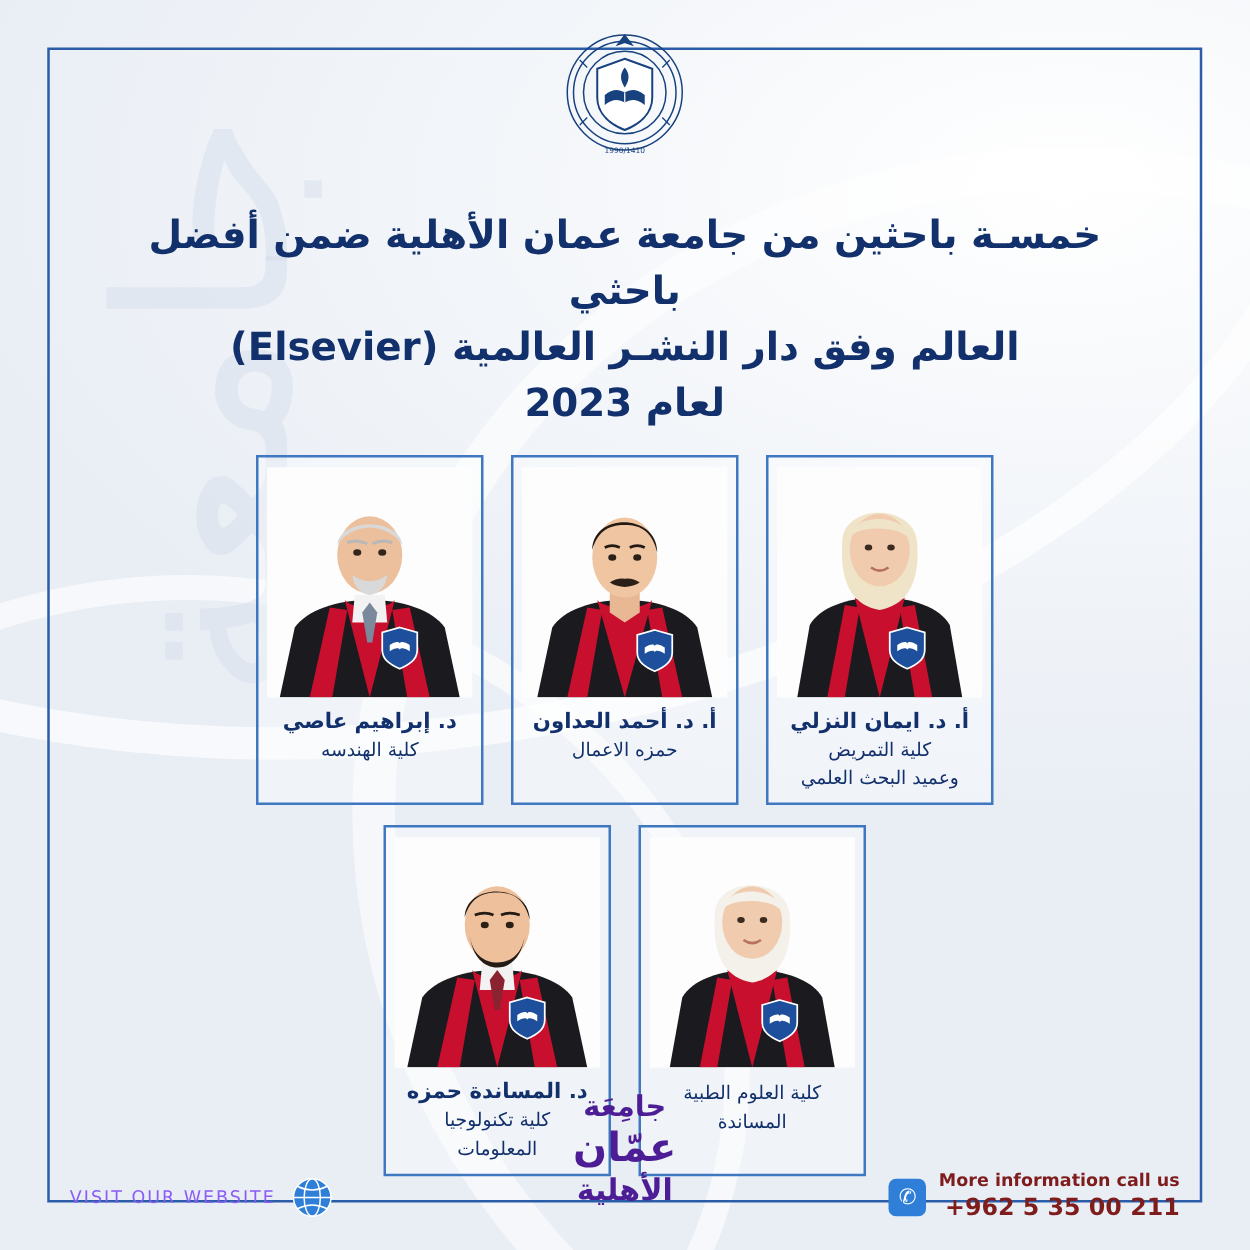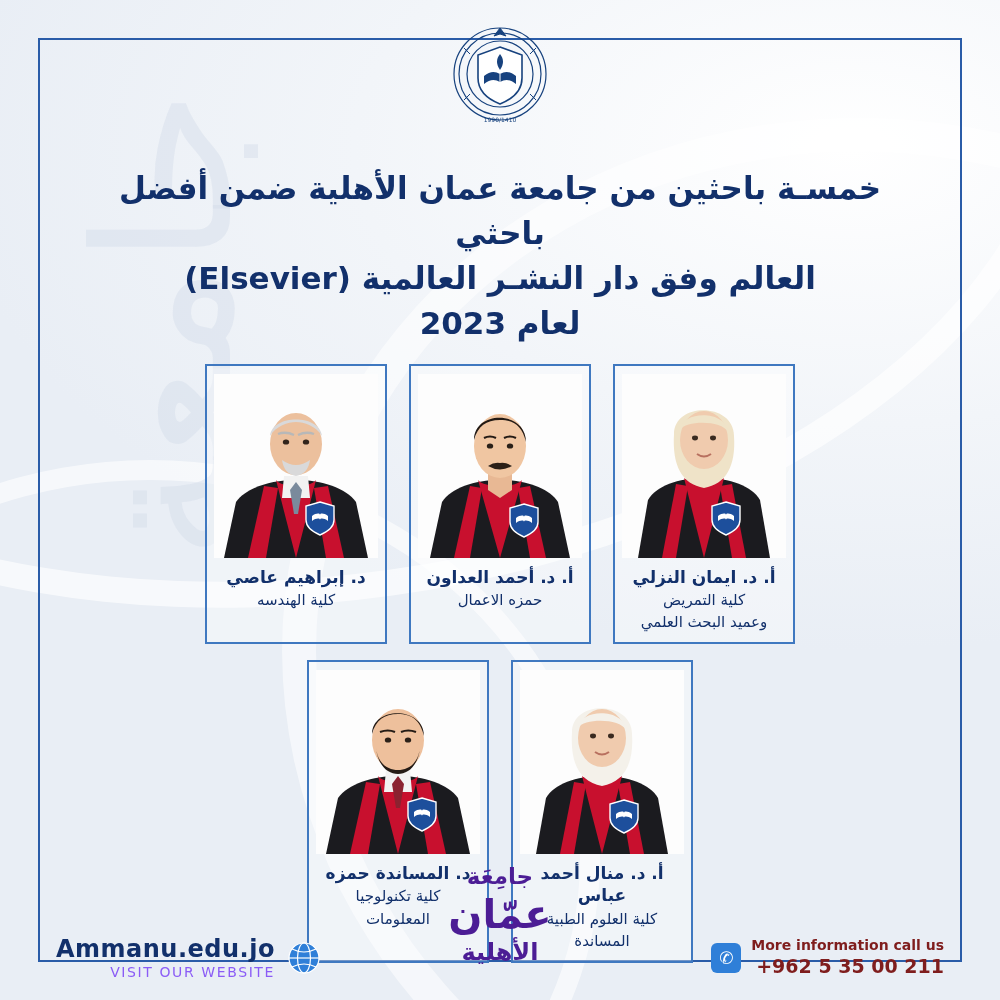--- a/index.html
+++ b/index.html
@@ -88,21 +88,21 @@
   .cap .fac { font-size: 15px; line-height: 1.35; margin-top: 2px; }
 
   
   .wordmark {
     position: absolute; left: 50%; transform: translateX(-50%);
     bottom: 34px; text-align: center; color: #4c1d95;
     font-size: 22px; font-weight: bold; line-height: 1.18;
     width: 220px;
   }
   .wordmark .w1 { font-size: 23px; }
-  .wordmark .w2 { font-size: 40px; }
+  .wordmark .w2 { font-size: 32px; }
   .wordmark .w3 { font-size: 24px; }
 
   
   .footer {
     position: absolute; bottom: 0; left: 0; width: 1000px; height: 84px;
     display: flex; align-items: center; justify-content: space-between;
     padding: 0 56px;
   }
   .phone-block { display: flex; align-items: center; gap: 10px; direction: ltr; }
   .phone-ico {
@@ -260,21 +260,20 @@
           <ellipse cx="82" cy="68" rx="24" ry="29" fill="#f0cbae"></ellipse>
           <path d="M58 58 C60 38 104 38 106 60 C100 48 64 48 58 58 Z" fill="#f4f1ea"></path>
           <ellipse cx="73" cy="66" rx="3" ry="2.4" fill="#3a2a20"></ellipse>
           <ellipse cx="91" cy="66" rx="3" ry="2.4" fill="#3a2a20"></ellipse>
           <path d="M75 82 Q82 87 89 82" stroke="#b8705f" stroke-width="2" fill="none"></path>
           <path d="M104 130 L118 134 L118 148 C118 156 111 160 104 163 C97 160 90 156 90 148 L90 134 Z" fill="#1d4f9c" stroke="#ffffff" stroke-width="1.4"></path>
           <path d="M96 144 C100 141 104 141 104 143 C104 141 108 141 112 144 L112 149 C108 146 104 146 104 148 C104 146 100 146 96 149 Z" fill="#ffffff"></path>
         </svg>
       </div>
       <div class="cap">
-        <div class="nm">أ. د. منال أحمد عباس</div>
         <div class="fac">كلية العلوم الطبية</div>
         <div class="fac">المساندة</div>
       </div>
     </div>
 
     <div class="card">
       <div class="photo">
         <svg viewBox="0 0 164 184" width="164" height="184">
           <rect width="164" height="184" fill="#fdfdfd"></rect>
           <path d="M10 184 L22 128 C32 114 56 106 82 106 C108 106 132 114 142 128 L154 184 Z" fill="#1b1b1f"></path>
@@ -313,21 +312,20 @@
     <div class="phone-block">
       <div class="phone-ico">✆</div>
       <div class="phone-text">
         <div class="small">More information call us</div>
         <div class="big">+962 5 35 00 211</div>
       </div>
     </div>
 
     <div class="web-block">
       <div class="web-text">
-        <div class="url">Ammanu.edu.jo</div>
         <div class="sub">VISIT OUR WEBSITE</div>
       </div>
       <svg class="globe" viewBox="0 0 34 34">
         <circle cx="17" cy="17" r="15" fill="#2f7fd8"></circle>
         <g stroke="#ffffff" stroke-width="1.2" fill="none">
           <circle cx="17" cy="17" r="15"></circle>
           <ellipse cx="17" cy="17" rx="6.5" ry="15"></ellipse>
           <line x1="2" y1="17" x2="32" y2="17"></line>
           <path d="M5 8 Q17 14 29 8"></path>
           <path d="M5 26 Q17 20 29 26"></path>

